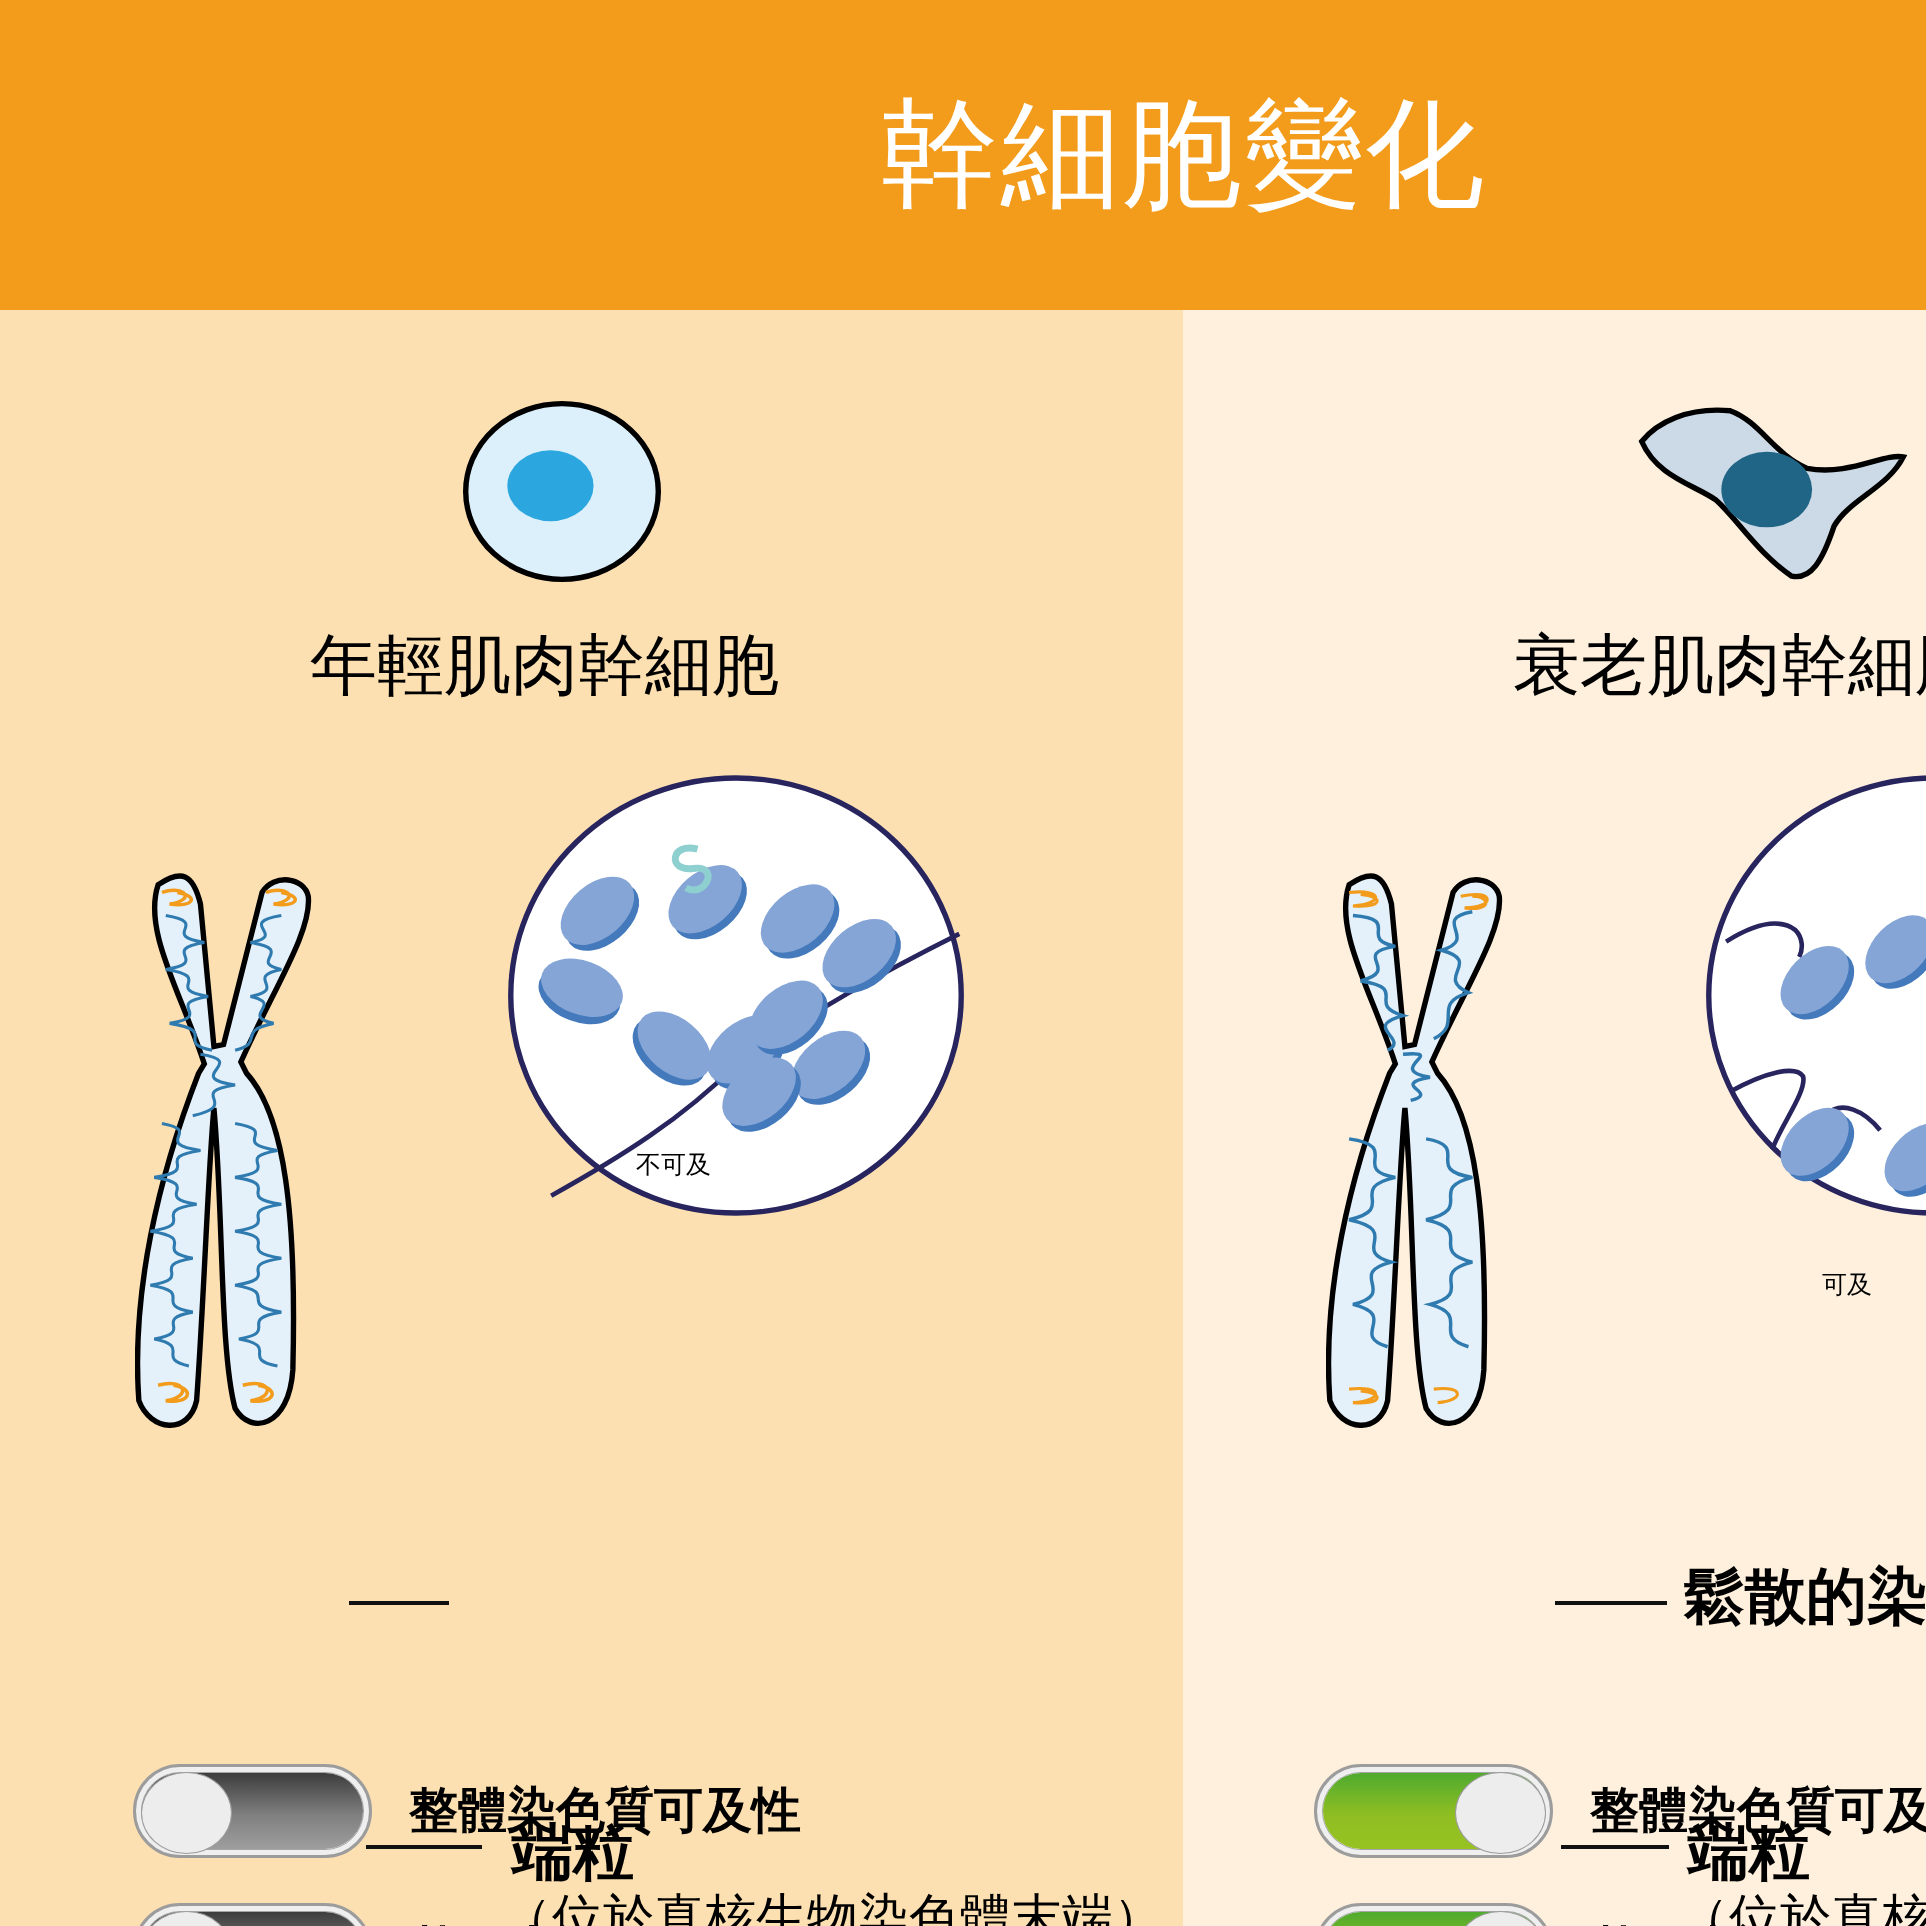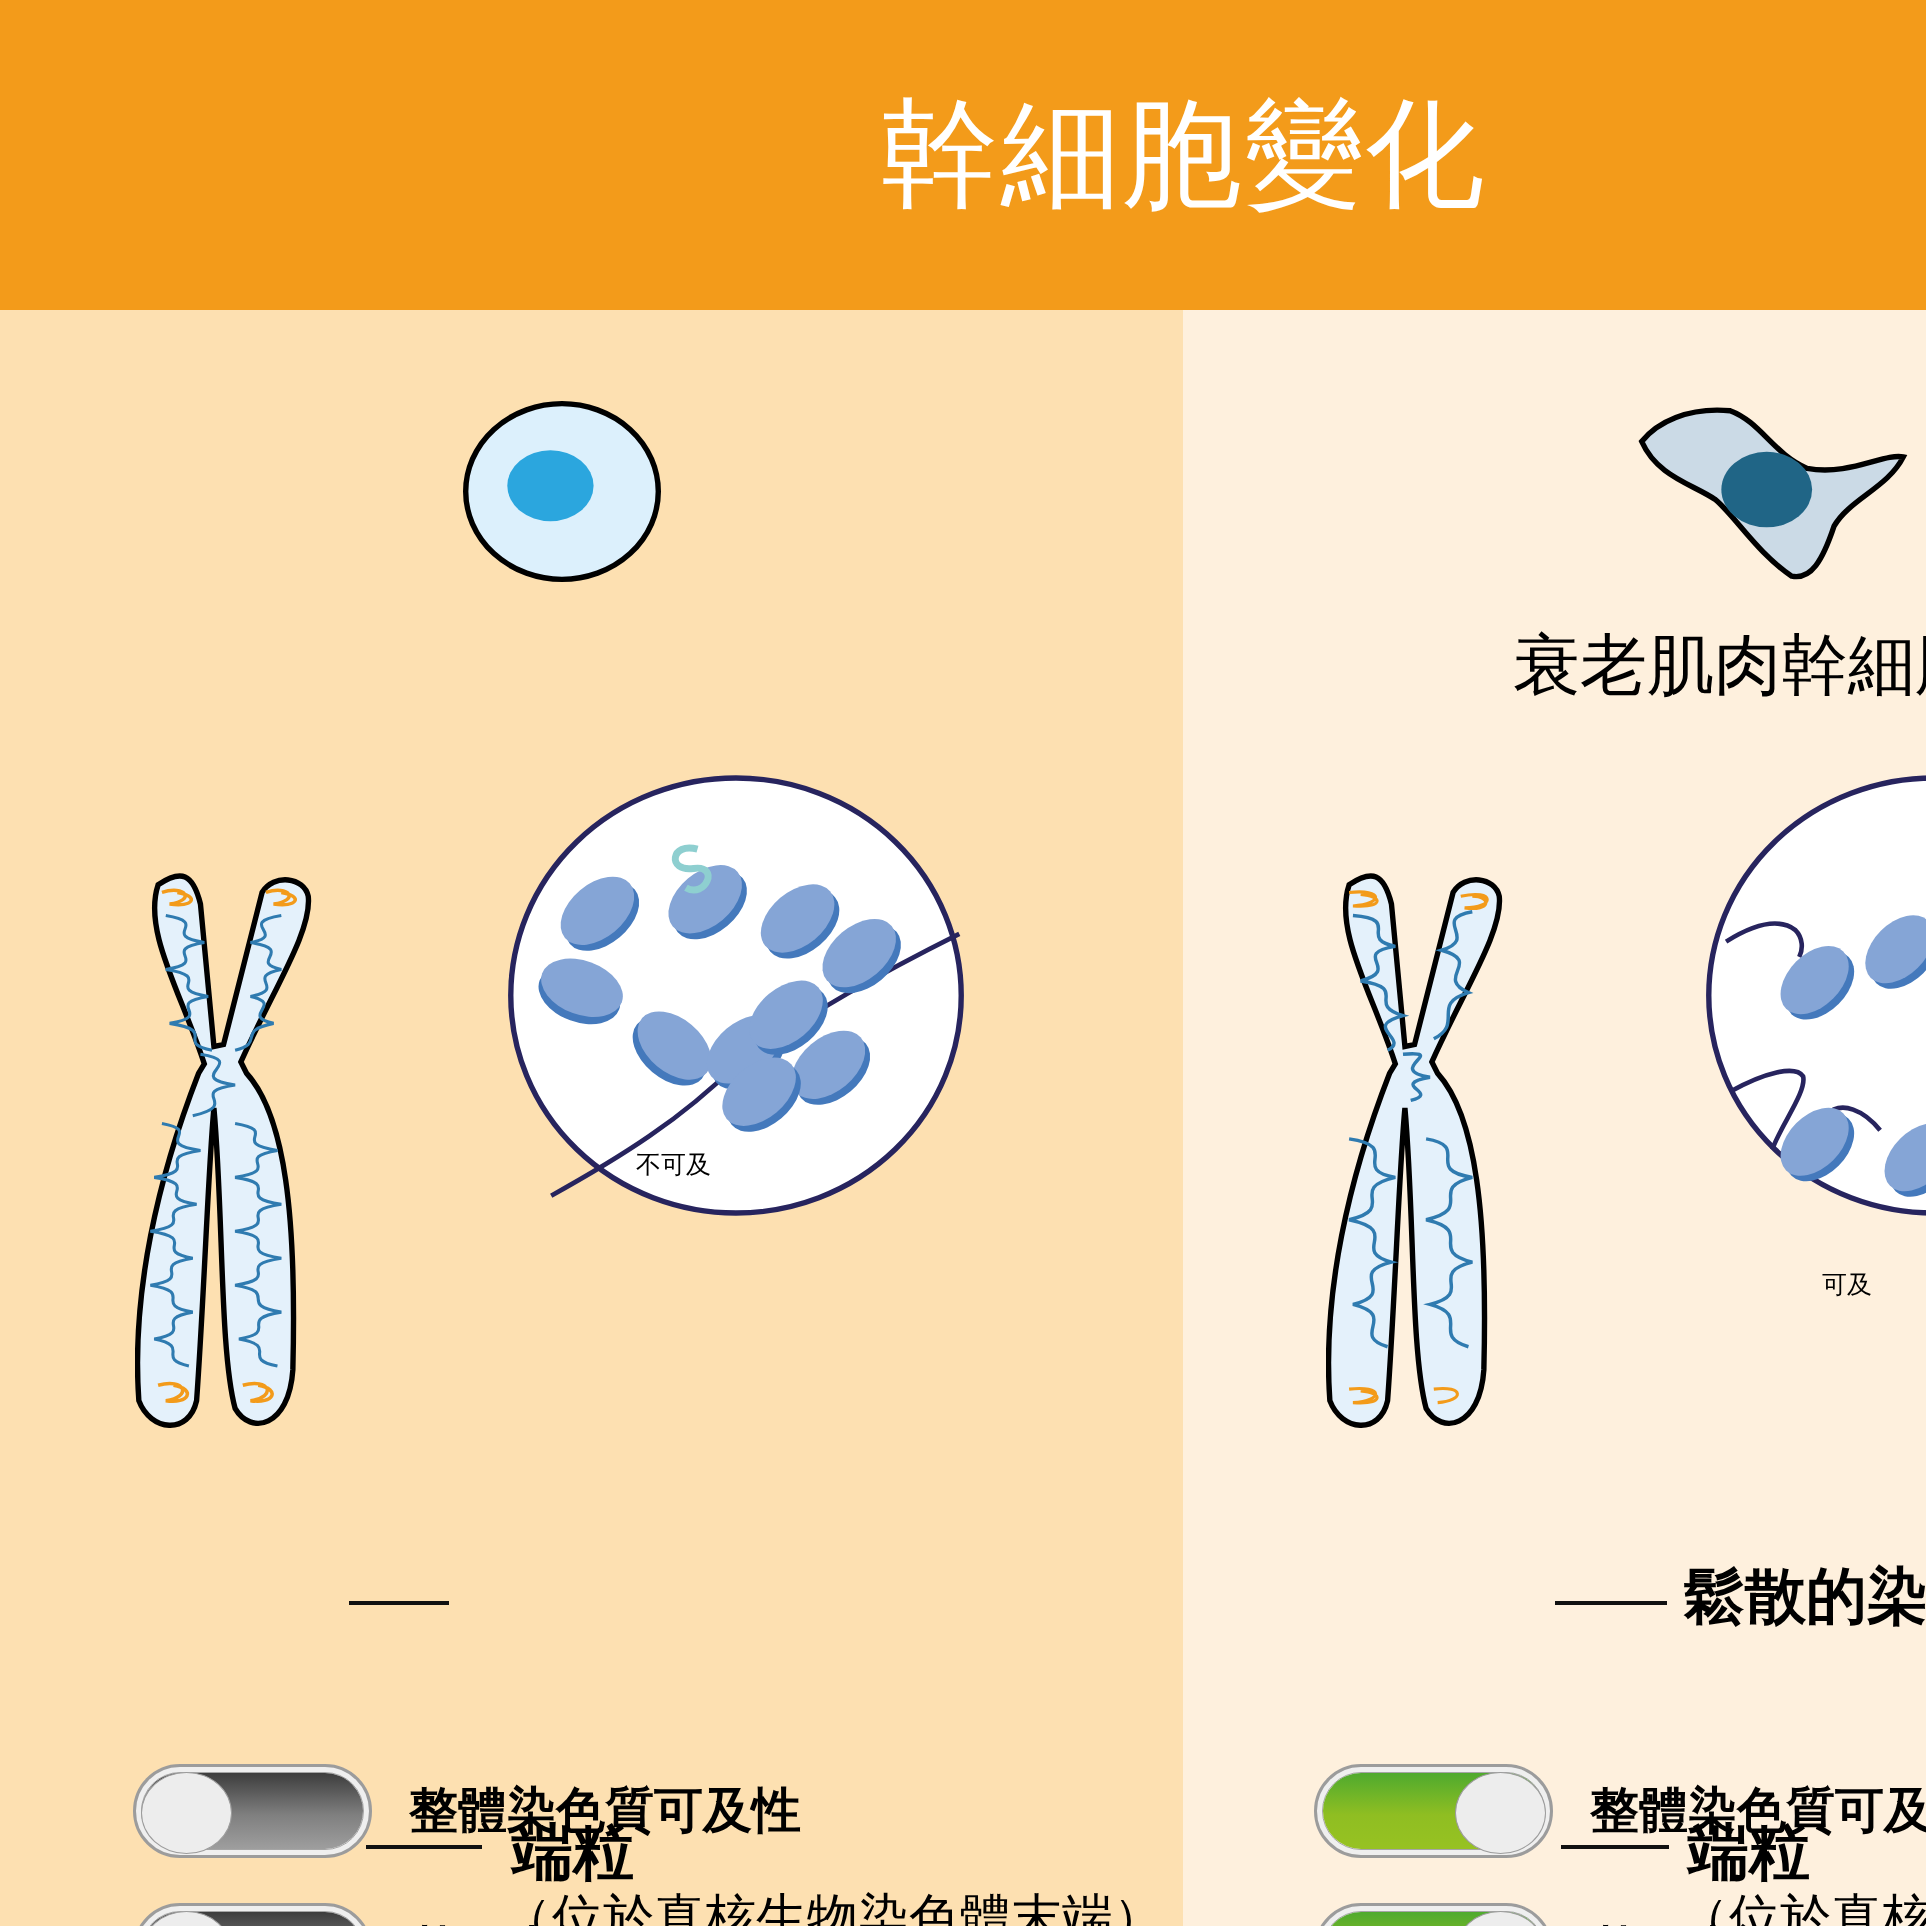--- a/index.html
+++ b/index.html
@@ -29,20 +29,21 @@
 
 <div class="header">
   <h1>幹細胞變化</h1>
 </div>
 
 <div class="panel left">
   <svg class="abs" style="left:458px;top:87px" width="208" height="189" viewBox="0 0 540 490">
     <ellipse cx="270" cy="245" rx="250" ry="228" fill="#dcf0fc" stroke="#000" stroke-width="14"></ellipse>
     <ellipse cx="240" cy="230" rx="112" ry="92" fill="#2ba6de"></ellipse>
   </svg>
+  <div class="abs cell-title" style="left:310px;top:310px">年輕肌肉幹細胞</div>
 
   <svg class="abs" style="left:135px;top:559px" width="308" height="636" viewBox="0 0 800 1650">
     <path d="M60,40 C120,0 150,10 170,90 L205,460 L230,455 L330,60 C360,10 440,20 450,70 C460,160 360,310 275,500 L290,530 C390,640 420,900 410,1300 C400,1450 300,1470 260,1400 C220,1250 230,900 205,620 C190,780 180,1100 160,1380 C140,1470 40,1460 10,1380 C-10,1100 60,800 165,530 L180,505 C120,320 20,160 60,40 Z" fill="#e4f1fb" stroke="#000" stroke-width="14"></path>
     <g stroke="#2f7bb0" stroke-width="8" fill="none">
       <path d="M80,120 C200,140 60,170 180,190 C60,210 200,240 80,260 C210,280 70,310 190,330 C70,350 210,380 90,400 C220,420 100,450 200,470"></path>
       <path d="M380,120 C260,140 400,170 300,190 C420,210 290,240 380,260 C280,280 400,310 300,330 C390,350 270,380 360,400 C260,420 340,450 260,470"></path>
       <path d="M170,480 C300,500 120,540 260,560 C130,580 280,610 150,640"></path>
       <path d="M70,660 C180,680 40,710 170,730 C40,750 180,780 50,800 C180,820 40,850 160,870 C30,890 170,920 40,940 C170,960 40,990 150,1010 C30,1030 160,1060 40,1080 C160,1100 40,1130 150,1150 C40,1170 160,1200 50,1220 C150,1240 50,1270 140,1290"></path>
       <path d="M260,660 C380,680 240,710 370,730 C250,750 390,780 260,800 C390,820 250,850 380,870 C250,890 390,920 260,940 C390,960 250,990 380,1010 C250,1030 390,1060 260,1080 C380,1100 260,1130 380,1150 C260,1170 380,1200 270,1220 C380,1240 270,1270 370,1290"></path>
     </g>

